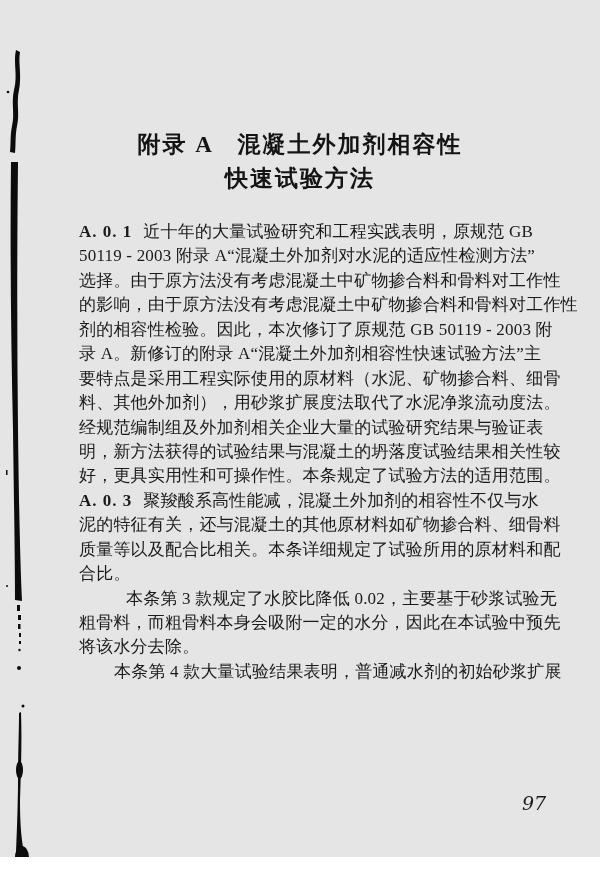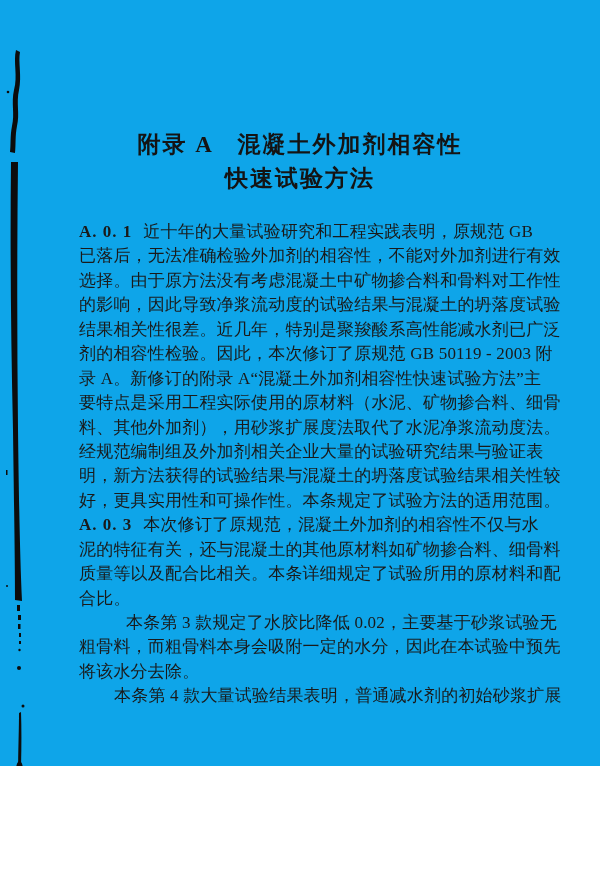--- a/index.html
+++ b/index.html
@@ -3,22 +3,22 @@
 <meta charset="utf-8">
 <style>
   html,body{margin:0;padding:0;}
   body{
     width:600px;height:871px;
     background:#ffffff;
     font-family:"Liberation Serif","DejaVu Serif",serif;
   }
   .page{
     position:relative;
-    width:600px;height:766px;
-    background:#0ea5e9;
+    width:600px;height:857px;
+    background:#e5e5e5;
     overflow:hidden;
     color:#161616;
   }
   .artifact-svg{
     position:absolute;left:0;top:0;width:600px;height:871px;
     pointer-events:none;
   }
   .title{
     position:absolute;left:0;top:128px;width:600px;
     text-align:center;
@@ -87,32 +87,31 @@
     <ellipse cx="450" cy="149" rx="2" ry="1.5" fill="#aaa49c"></ellipse>
   </svg>
 
   <div class="title">
     <div>附录 A　混凝土外加剂相容性</div>
     <div>快速试验方法</div>
   </div>
 
   <div class="body-text">
     <div class="line"><b>A. 0. 1</b><span>近十年的大量试验研究和工程实践表明，原规范 GB</span></div>
-    <div class="line"><span>已落后，无法准确检验外加剂的相容性，不能对外加剂进行有效</span></div>
+    <div class="line"><span>50119 - 2003 附录 A“混凝土外加剂对水泥的适应性检测方法”</span></div>
     <div class="line"><span>选择。由于原方法没有考虑混凝土中矿物掺合料和骨料对工作性</span></div>
-    <div class="line"><span>的影响，因此导致净浆流动度的试验结果与混凝土的坍落度试验</span></div>
-    <div class="line"><span>结果相关性很差。近几年，特别是聚羧酸系高性能减水剂已广泛</span></div>
+    <div class="line"><span>的影响，由于原方法没有考虑混凝土中矿物掺合料和骨料对工作性</span></div>
     <div class="line"><span>剂的相容性检验。因此，本次修订了原规范 GB 50119 - 2003 附</span></div>
     <div class="line"><span>录 A。新修订的附录 A“混凝土外加剂相容性快速试验方法”主</span></div>
     <div class="line"><span>要特点是采用工程实际使用的原材料（水泥、矿物掺合料、细骨</span></div>
     <div class="line"><span>料、其他外加剂），用砂浆扩展度法取代了水泥净浆流动度法。</span></div>
     <div class="line"><span>经规范编制组及外加剂相关企业大量的试验研究结果与验证表</span></div>
     <div class="line"><span>明，新方法获得的试验结果与混凝土的坍落度试验结果相关性较</span></div>
     <div class="line"><span>好，更具实用性和可操作性。本条规定了试验方法的适用范围。</span></div>
-    <div class="line"><b>A. 0. 3</b><span>本次修订了原规范，混凝土外加剂的相容性不仅与水</span></div>
+    <div class="line"><b>A. 0. 3</b><span>聚羧酸系高性能减，混凝土外加剂的相容性不仅与水</span></div>
     <div class="line"><span>泥的特征有关，还与混凝土的其他原材料如矿物掺合料、细骨料</span></div>
     <div class="line"><span>质量等以及配合比相关。本条详细规定了试验所用的原材料和配</span></div>
     <div class="line"><span>合比。</span></div>
     <div class="line indent"><span>本条第 3 款规定了水胶比降低 0.02，主要基于砂浆试验无</span></div>
     <div class="line"><span>粗骨料，而粗骨料本身会吸附一定的水分，因此在本试验中预先</span></div>
     <div class="line"><span>将该水分去除。</span></div>
     <div class="line indent"><span>本条第 4 款大量试验结果表明，普通减水剂的初始砂浆扩展</span></div>
   </div>
 
   <div class="page-number">97</div>

